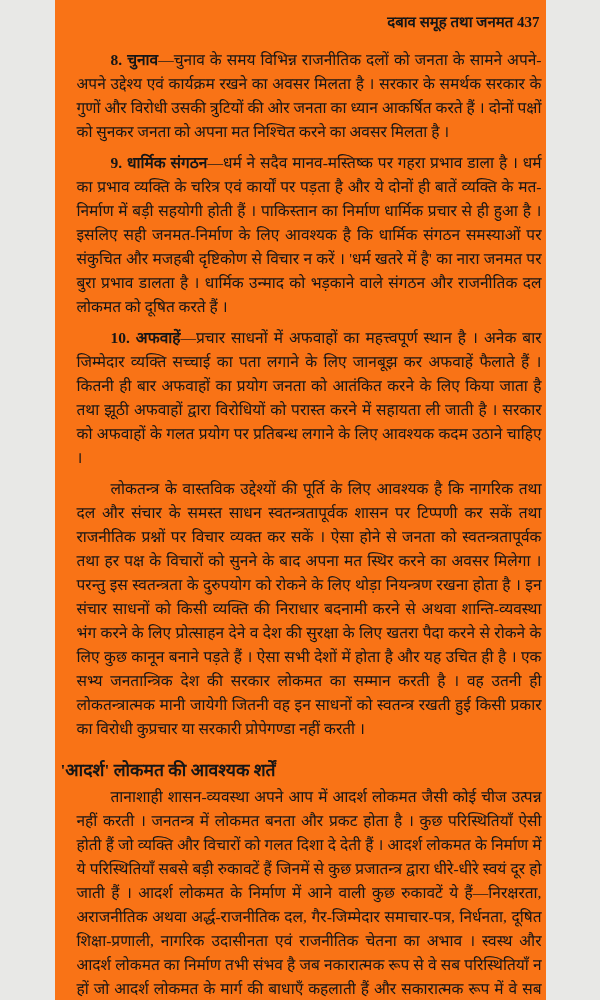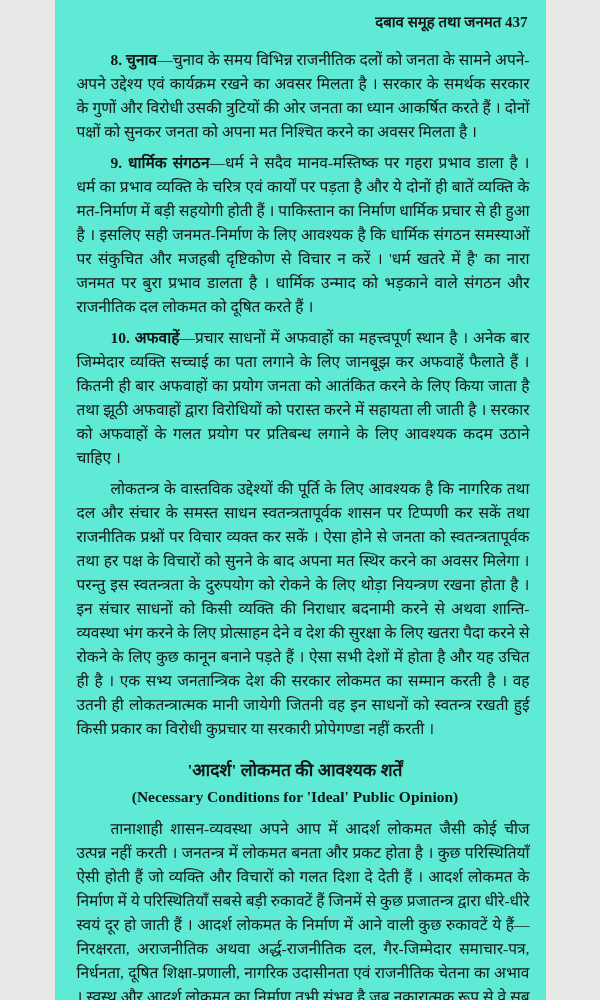--- a/index.html
+++ b/index.html
@@ -5,43 +5,42 @@
   html, body {
     margin: 0;
     padding: 0;
     background: #e8e8e6;
   }
   .page {
     position: relative;
     width: 491px;
     height: 1000px;
     margin: 0 auto;
-    background: #5eead4;
+    background: #f97316;
     color: #161616;
     overflow: hidden;
     box-sizing: border-box;
-    padding: 10px 16px 0 6px;
+    padding: 10px 4px 0 6px;
     font-family: "Liberation Serif", "DejaVu Serif", serif;
     font-size: 15.5px;
     line-height: 24px;
   }
   .page-header {
     text-align: right;
     font-weight: bold;
     font-size: 15px;
     margin: 0 2px 14px 0;
   }
   .para {
     margin: 0 0 7px 16px;
     text-align: justify;
     text-indent: 34px;
   }
   .lead { font-weight: bold; }
   .section-heading {
-    text-align: center;
     font-weight: bold;
     font-size: 17.5px;
     margin: 16px 0 2px 0;
     line-height: 26px;
   }
   .section-heading-en {
     text-align: center;
     font-weight: bold;
     font-size: 15.5px;
     margin: 0 0 8px 0;
@@ -62,17 +61,16 @@
 
   <p class="para"><span class="lead">9. धार्मिक संगठन</span><span>—धर्म ने सदैव मानव-मस्तिष्क पर गहरा प्रभाव डाला है । धर्म का प्रभाव व्यक्ति के चरित्र एवं कार्यों पर पड़ता है और ये दोनों ही बातें व्यक्ति के मत-निर्माण में बड़ी सहयोगी होती हैं । पाकिस्तान का निर्माण धार्मिक प्रचार से ही हुआ है । इसलिए सही जनमत-निर्माण के लिए आवश्यक है कि धार्मिक संगठन समस्याओं पर संकुचित और मजहबी दृष्टिकोण से विचार न करें । 'धर्म खतरे में है' का नारा जनमत पर बुरा प्रभाव डालता है । धार्मिक उन्माद को भड़काने वाले संगठन और राजनीतिक दल लोकमत को दूषित करते हैं ।</span></p>
 
   <p class="para"><span class="lead">10. अफवाहें</span><span>—प्रचार साधनों में अफवाहों का महत्त्वपूर्ण स्थान है । अनेक बार जिम्मेदार व्यक्ति सच्चाई का पता लगाने के लिए जानबूझ कर अफवाहें फैलाते हैं । कितनी ही बार अफवाहों का प्रयोग जनता को आतंकित करने के लिए किया जाता है तथा झूठी अफवाहों द्वारा विरोधियों को परास्त करने में सहायता ली जाती है । सरकार को अफवाहों के गलत प्रयोग पर प्रतिबन्ध लगाने के लिए आवश्यक कदम उठाने चाहिए ।</span></p>
 
 
   <p class="para"><span>लोकतन्त्र के वास्तविक उद्देश्यों की पूर्ति के लिए आवश्यक है कि नागरिक तथा दल और संचार के समस्त साधन स्वतन्त्रतापूर्वक शासन पर टिप्पणी कर सकें तथा राजनीतिक प्रश्नों पर विचार व्यक्त कर सकें । ऐसा होने से जनता को स्वतन्त्रतापूर्वक तथा हर पक्ष के विचारों को सुनने के बाद अपना मत स्थिर करने का अवसर मिलेगा । परन्तु इस स्वतन्त्रता के दुरुपयोग को रोकने के लिए थोड़ा नियन्त्रण रखना होता है । इन संचार साधनों को किसी व्यक्ति की निराधार बदनामी करने से अथवा शान्ति-व्यवस्था भंग करने के लिए प्रोत्साहन देने व देश की सुरक्षा के लिए खतरा पैदा करने से रोकने के लिए कुछ कानून बनाने पड़ते हैं । ऐसा सभी देशों में होता है और यह उचित ही है । एक सभ्य जनतान्त्रिक देश की सरकार लोकमत का सम्मान करती है । वह उतनी ही लोकतन्त्रात्मक मानी जायेगी जितनी वह इन साधनों को स्वतन्त्र रखती हुई किसी प्रकार का विरोधी कुप्रचार या सरकारी प्रोपेगण्डा नहीं करती ।</span></p>
 
   <h2 class="section-heading">'आदर्श' लोकमत की आवश्यक शर्तें</h2>
 
-  <h3 class="section-heading-en">(Necessary Conditions for 'Ideal' Public Opinion)</h3>
 
   <p class="para"><span>तानाशाही शासन-व्यवस्था अपने आप में आदर्श लोकमत जैसी कोई चीज उत्पन्न नहीं करती । जनतन्त्र में लोकमत बनता और प्रकट होता है । कुछ परिस्थितियाँ ऐसी होती हैं जो व्यक्ति और विचारों को गलत दिशा दे देती हैं । आदर्श लोकमत के निर्माण में ये परिस्थितियाँ सबसे बड़ी रुकावटें हैं जिनमें से कुछ प्रजातन्त्र द्वारा धीरे-धीरे स्वयं दूर हो जाती हैं । आदर्श लोकमत के निर्माण में आने वाली कुछ रुकावटें ये हैं—निरक्षरता, अराजनीतिक अथवा अर्द्ध-राजनीतिक दल, गैर-जिम्मेदार समाचार-पत्र, निर्धनता, दूषित शिक्षा-प्रणाली, नागरिक उदासीनता एवं राजनीतिक चेतना का अभाव । स्वस्थ और आदर्श लोकमत का निर्माण तभी संभव है जब नकारात्मक रूप से वे सब परिस्थितियाँ न हों जो आदर्श लोकमत के मार्ग की बाधाएँ कहलाती हैं और सकारात्मक रूप में वे सब अवस्थाएँ पैदा की जाएँ जिनमें विचार-वैभिन्न्य, विचार-स्वातन्त्र्य तथा विभिन्न विचारों में राजनीतिक रुचि जाग्रत की जा सके । ये सब परिस्थितियाँ जहाँ तक सम्भव हो स्वतन्त्रतावर्धक होनी चाहिए । वास्तव में लोकतन्त्र इन परिस्थितियों का जन्म दाता है । अतः यह प्रस्थापना सही नहीं हो सकती कि जनतन्त्र तभी सफल होगा जब लोकमत</span></p>
 
 </div>
 
 </body></html>

